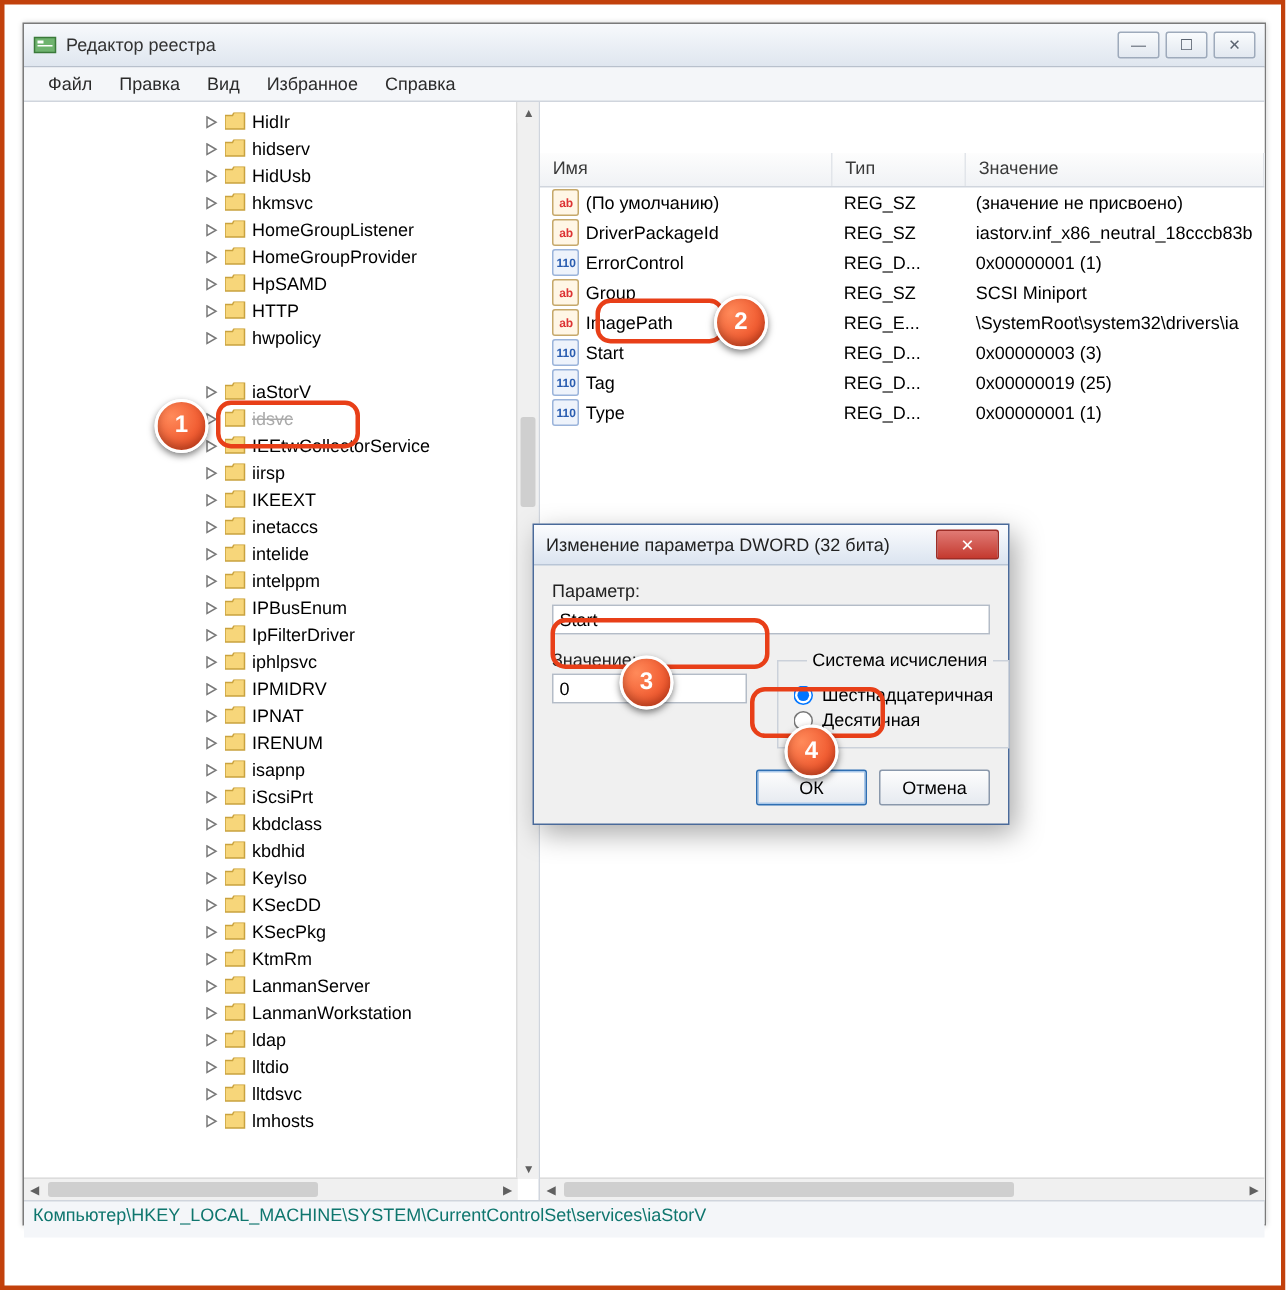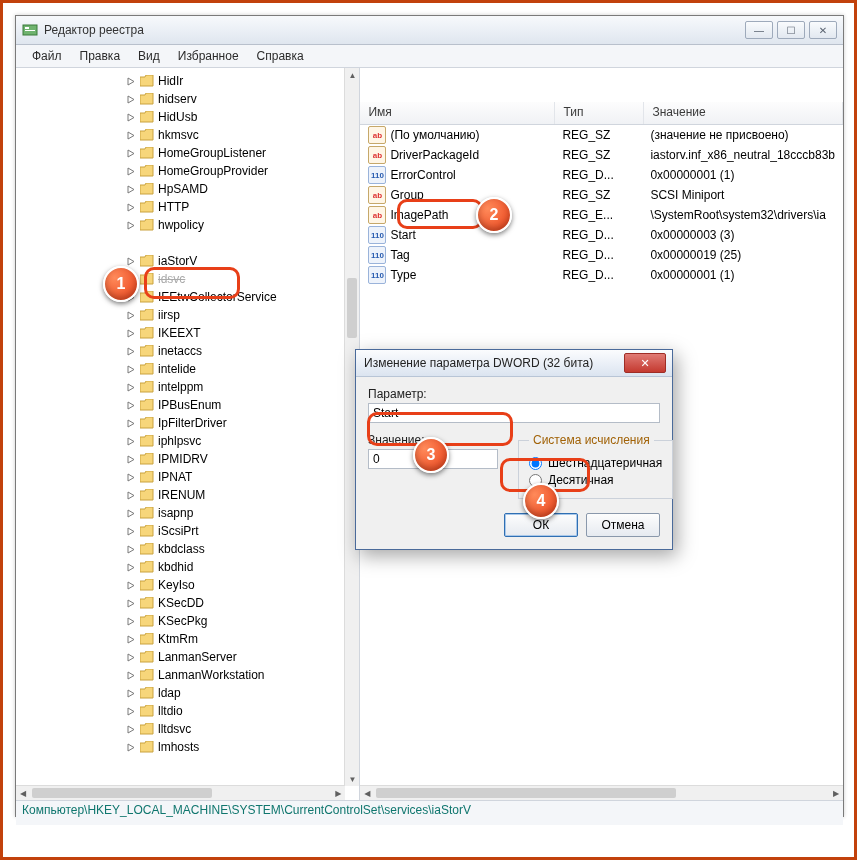--- a/index.html
+++ b/index.html
@@ -7,21 +7,21 @@
   .window { position: relative; width: 100%; height: 800px; border: 1px solid #7a7a7a; background: linear-gradient(#fdfdfd,#e7ebf1); box-shadow: 0 0 4px rgba(0,0,0,.2); }
   .titlebar { display: flex; align-items: center; height: 28px; padding: 0 6px; background: linear-gradient(#f7f9fc,#dfe6ef); border-bottom: 1px solid #b8c0cc; }
   .titlebar .app-icon { width: 16px; height: 16px; margin-right: 6px; }
   .titlebar .title { flex: 1; font-weight: 400; color: #333; }
   .win-controls { display: flex; gap: 4px; }
   .win-btn { width: 26px; height: 16px; border: 1px solid #9eaabb; border-radius: 2px; background: linear-gradient(#f9fbfd,#e2e8f0); display: flex; align-items: center; justify-content: center; color: #5a6370; cursor: default; font-size: 10px; }
   .menubar { display: flex; gap: 2px; padding: 2px 8px; background: #f4f6f9; border-bottom: 1px solid #d0d5dd; }
   .menubar span { padding: 2px 8px; color: #2b2b2b; cursor: default; }
   .content { position: relative; display: flex; height: calc(100% - 28px - 20px - 20px); background: #fff; }
   .tree-pane { width: 358px; border-right: 1px solid #d0d5dd; overflow: hidden; position: relative; background: #fff; }
-  .tree-scroll { position: absolute; inset: 0 14px 14px 0; overflow: hidden; }
+  .tree-scroll { position: absolute; inset: 0 14px 14px 0; overflow: hidden; margin-left: 10px; }
   .tree { padding: 4px 0 4px 24px; }
   .tree-item { display: flex; align-items: center; height: 18px; padding-left: 100px; white-space: nowrap; position: relative; }
   .tree-item .expander { position: absolute; left: 86px; width: 10px; height: 10px; display: flex; align-items: center; justify-content: center; color: #6a6a6a; }
   .folder-icon { width: 14px; height: 12px; margin-right: 4px; }
   .tree-item.selected { background: #fff; }
   .tree-item.selected .label { background: transparent; }
   .list-pane { flex: 1; position: relative; background: #fff; margin-top: 34px; }
   .list-header { display: flex; height: 22px; border-bottom: 1px solid #d0d5dd; background: linear-gradient(#fdfdfd,#f0f2f5); }
   .list-header .col { padding: 3px 8px; border-right: 1px solid #e2e5ea; color: #3a3a3a; }
   .col-name { width: 178px; }
@@ -48,21 +48,21 @@
   .dialog .dlg-title { height: 26px; display: flex; align-items: center; padding: 0 8px; background: linear-gradient(#fbfcfe,#dbe4f0); border-bottom: 1px solid #b8c5d6; font-size: 12px; }
   .dlg-title .t { flex: 1; color: #222; }
   .dlg-close { width: 40px; height: 18px; margin-right: -2px; border-radius: 2px; background: linear-gradient(#e07a74,#c43a30); border: 1px solid #9e2d26; color: #fff; display: flex; align-items: center; justify-content: center; font-size: 11px; }
   .dlg-body { padding: 10px 12px 12px; }
   .dlg-label { color: #222; margin-bottom: 2px; }
   .dlg-field { width: 100%; height: 20px; border: 1px solid #b4bcc7; background: #fff; padding: 2px 4px; box-sizing: border-box; margin-bottom: 10px; font-family: inherit; font-size: 12px; }
   .dlg-field[readonly] { background: #fff; }
   .dlg-row2 { display: flex; gap: 20px; align-items: flex-start; }
   .dlg-left { flex: 1; }
   .dlg-fieldset { border: 1px solid #cbd1da; padding: 6px 10px 8px; margin: 0; }
-  .dlg-fieldset legend { padding: 0 4px; color: #a16207; }
+  .dlg-fieldset legend { padding: 0 4px; color: #000000; text-align: right; }
   .dlg-radio { display: flex; align-items: center; gap: 6px; margin: 3px 0; }
   .dlg-radio input { margin: 0; }
   .dlg-btns { display: flex; justify-content: flex-end; gap: 8px; margin-top: 14px; }
   .dlg-btn { width: 72px; height: 22px; border: 1px solid #8a98ab; background: linear-gradient(#fdfdfd,#e6eaf0); border-radius: 2px; display: flex; align-items: center; justify-content: center; cursor: default; }
   .dlg-btn.primary { border: 1px solid #2f6fb3; box-shadow: inset 0 0 0 1px #a9c8ea; }
 
   
   .marker { position: absolute; width: 32px; height: 32px; border-radius: 50%; background: radial-gradient(circle at 30% 30%, #ff8a5a, #e83f18); border: 2px solid #fff; box-shadow: 0 2px 5px rgba(0,0,0,.5), inset 0 -3px 6px rgba(0,0,0,.25); color: #fff; font-weight: bold; font-size: 16px; display: flex; align-items: center; justify-content: center; z-index: 50; }
   .ring { position: absolute; border: 3px solid #e83f18; border-radius: 10px; z-index: 40; pointer-events: none; }
 

